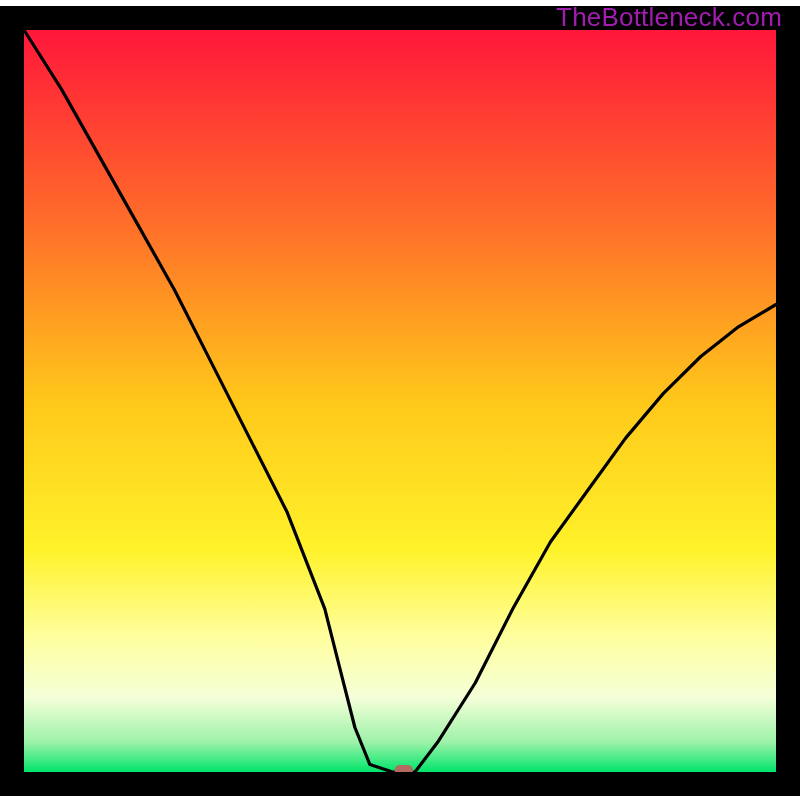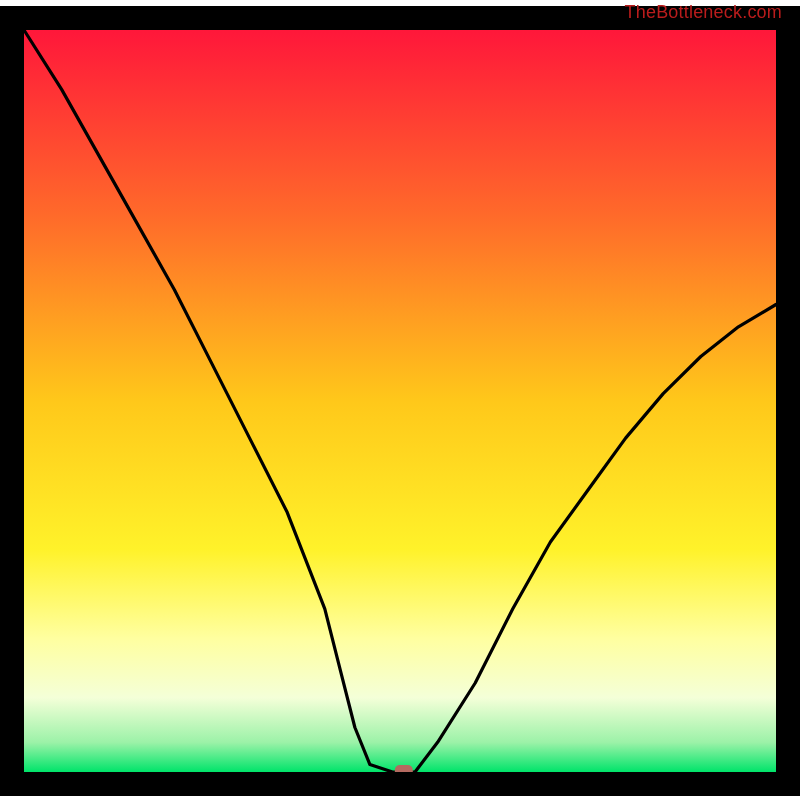--- a/index.html
+++ b/index.html
@@ -13,23 +13,23 @@
   .wrap {
     position: relative;
     width: 800px;
     height: 800px;
   }
   .watermark {
     position: absolute;
     top: 2px;
     right: 18px;
     font-family: Arial, Helvetica, sans-serif;
-    font-size: 18px;
+    font-size: 26px;
     font-weight: 500;
-    color: #b91c1c;
+    color: #a21caf;
     letter-spacing: 0.2px;
   }
   svg {
     display: block;
   }
 </style>
 </head>
 <body>
 
 <div class="wrap">

